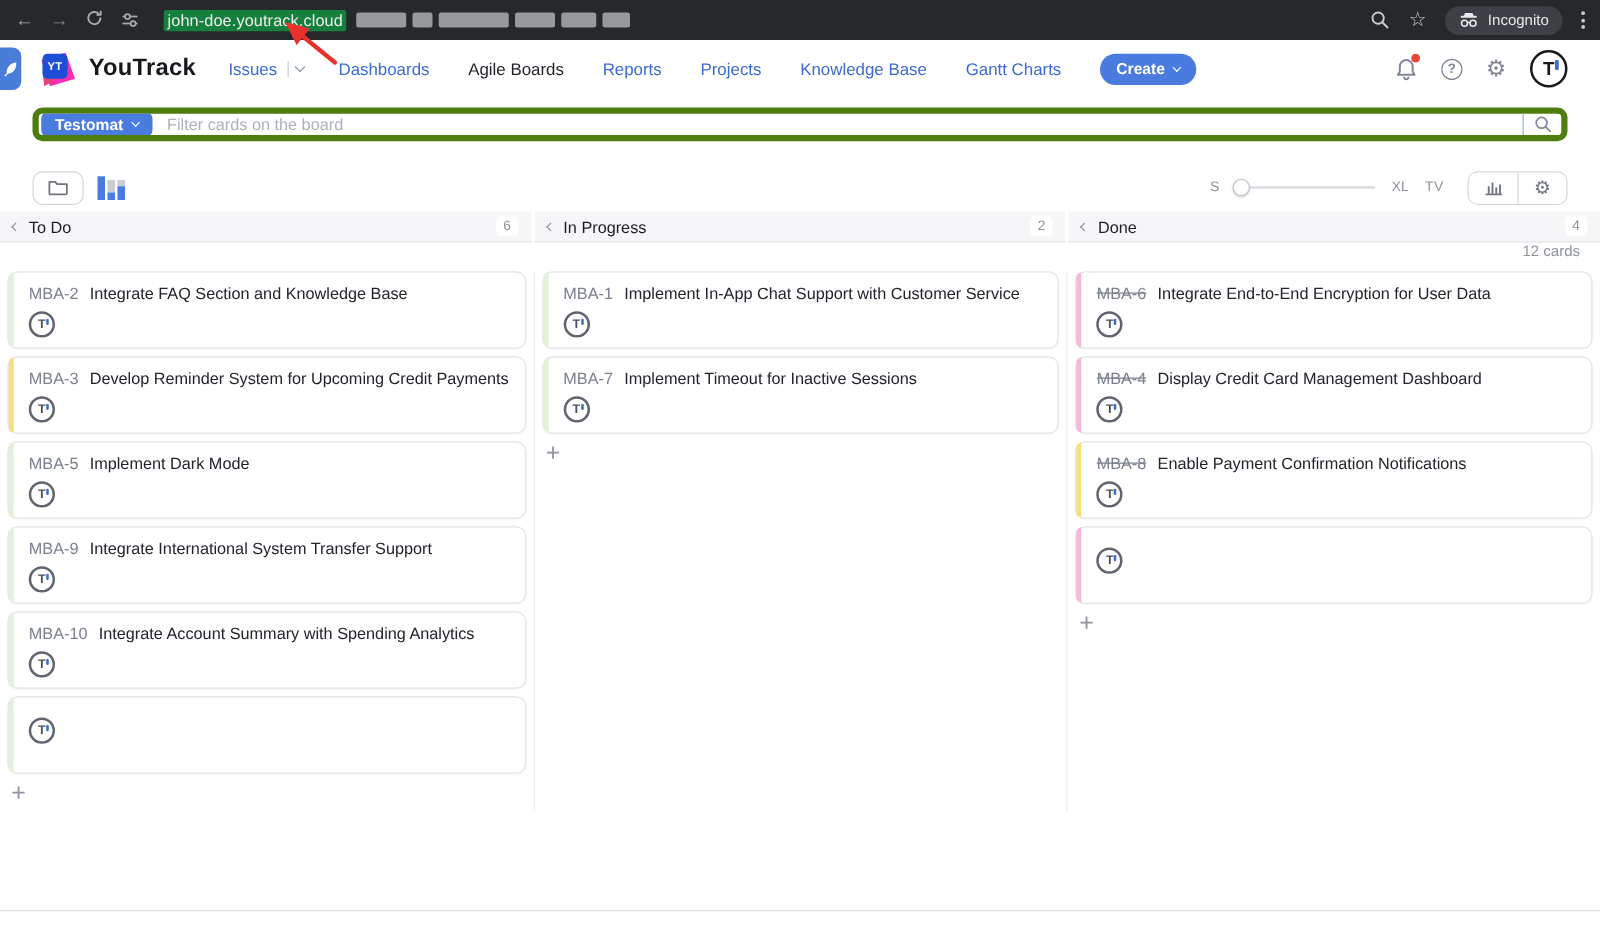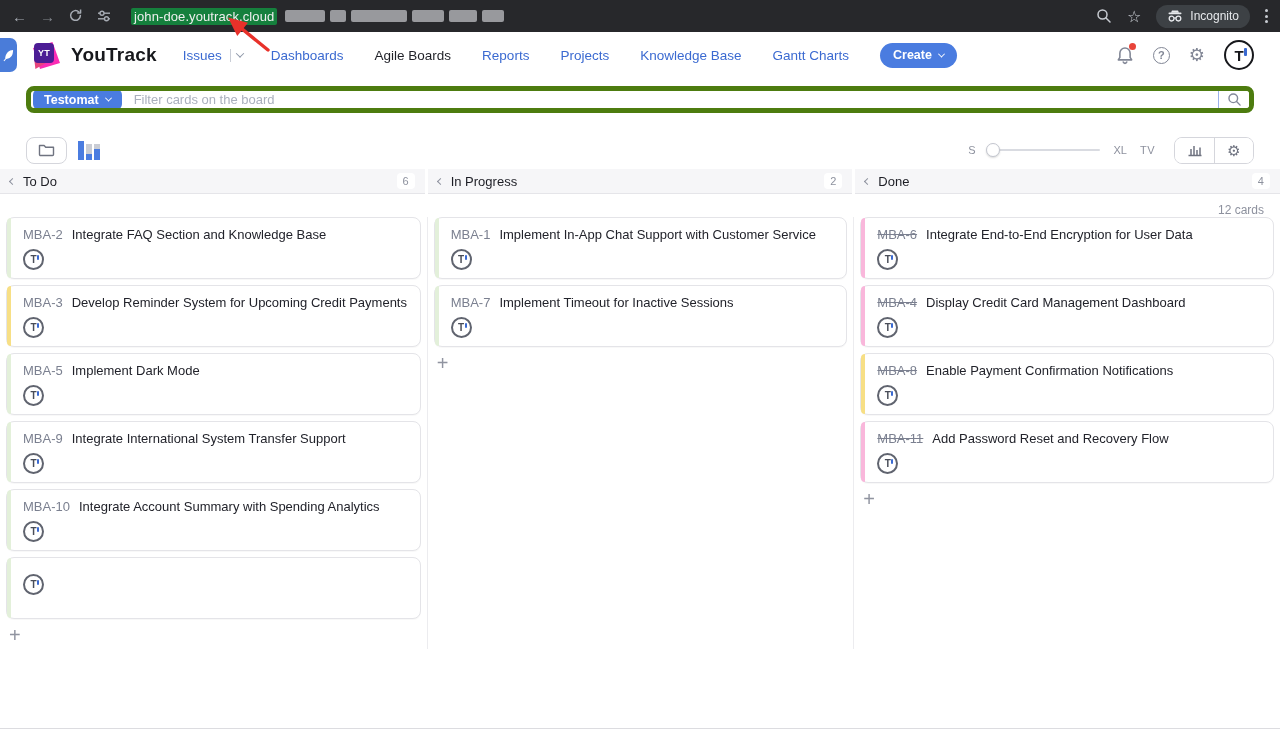--- a/index.html
+++ b/index.html
@@ -40,21 +40,21 @@
   .logo-mark { position:relative; width:32px; height:32px; margin-right:9px; }
   .logo-mark .ribbon {
     position:absolute; inset:3px 2px 2px 3px; background:#fb2cb4;
     clip-path:polygon(0 22%, 72% 0, 100% 78%, 26% 100%);
   }
   .logo-mark .ribbon2 {
     position:absolute; left:4px; bottom:2px; width:14px; height:12px; background:#e8447c;
     clip-path:polygon(0 0, 100% 40%, 10% 100%);
   }
   .logo-mark .yt {
-    position:absolute; left:4px; top:4px; width:20px; height:20px; background:#4c1d95;
+    position:absolute; left:4px; top:4px; width:20px; height:20px; background:#1d4ed8;
     border-radius:4px; color:#fff; font-size:9px; font-weight:bold;
     display:flex; align-items:center; justify-content:center; letter-spacing:.3px;
   }
   .logo-text { font-size:19px; font-weight:bold; color:#17181c; margin-right:26px; letter-spacing:.2px; }
   .main-nav { display:flex; align-items:center; gap:0; }
   .nav-item { color:#3b6ad1; font-size:13.5px; margin-right:31px; cursor:pointer; white-space:nowrap; }
   .nav-item.active { color:#1f2027; }
   .nav-divider { width:1px; height:13px; background:#c9cdd6; margin:0 8px 0 -23px; }
   .chev {
     display:inline-block; width:6px; height:6px; border:solid currentColor;
@@ -126,21 +126,21 @@
   .col-header {
     background:#f6f6f8; border-bottom:1px solid #e5e5e9; height:25px; display:flex;
     align-items:center; padding:0 10px; gap:8px;
   }
   .col-header .chev.left { width:5px; height:5px; color:#8d919e; cursor:pointer; }
   .col-title { font-size:13px; color:#1c1d24; }
   .col-count {
     margin-left:auto; background:#fff; border-radius:4px; font-size:11px; color:#8d919e;
     padding:1px 6px; line-height:14px;
   }
-  .board-meta { height:23px; display:flex; align-items:flex-end; justify-content:flex-end; padding-right:16px; }
+  .board-meta { height:23px; display:flex; align-items:flex-start; justify-content:flex-end; padding-right:16px; }
   .cards-total { font-size:12px; color:#8d919e; }
   .board-body { display:grid; grid-template-columns:1fr 1fr 1fr; height:432px; }
   .col-body { padding:0 6px; }
   .col-body + .col-body { border-left:1px solid #ececef; }
   .card {
     position:relative; border:1px solid #e4e4e8; border-radius:8px; background:#fff;
     height:62px; margin-bottom:6px; padding:9px 10px 8px 16px; box-shadow:0 1px 1px rgba(0,0,0,.03);
     cursor:pointer;
   }
   .card-strip { position:absolute; left:0; top:0; height:100%; width:4px; border-radius:7px 0 0 7px; }
@@ -465,24 +465,20 @@
           <span class="card-id done">MBA-8</span>
           <span class="card-title">Enable Payment Confirmation Notifications</span>
         </div>
         <span class="card-avatar">
           <span class="t">T</span>
           <span class="t-mark"></span>
         </span>
       </div>
       <div class="card">
         <span class="card-strip" style="background: rgb(249, 183, 219);"></span>
-        <div class="card-top">
-          <span class="card-id done">MBA-11</span>
-          <span class="card-title">Add Password Reset and Recovery Flow</span>
-        </div>
         <span class="card-avatar">
           <span class="t">T</span>
           <span class="t-mark"></span>
         </span>
       </div>
       <div class="add-card">+</div>
     </div>
   </div>
 
 <div class="page-bottom-line"></div>

